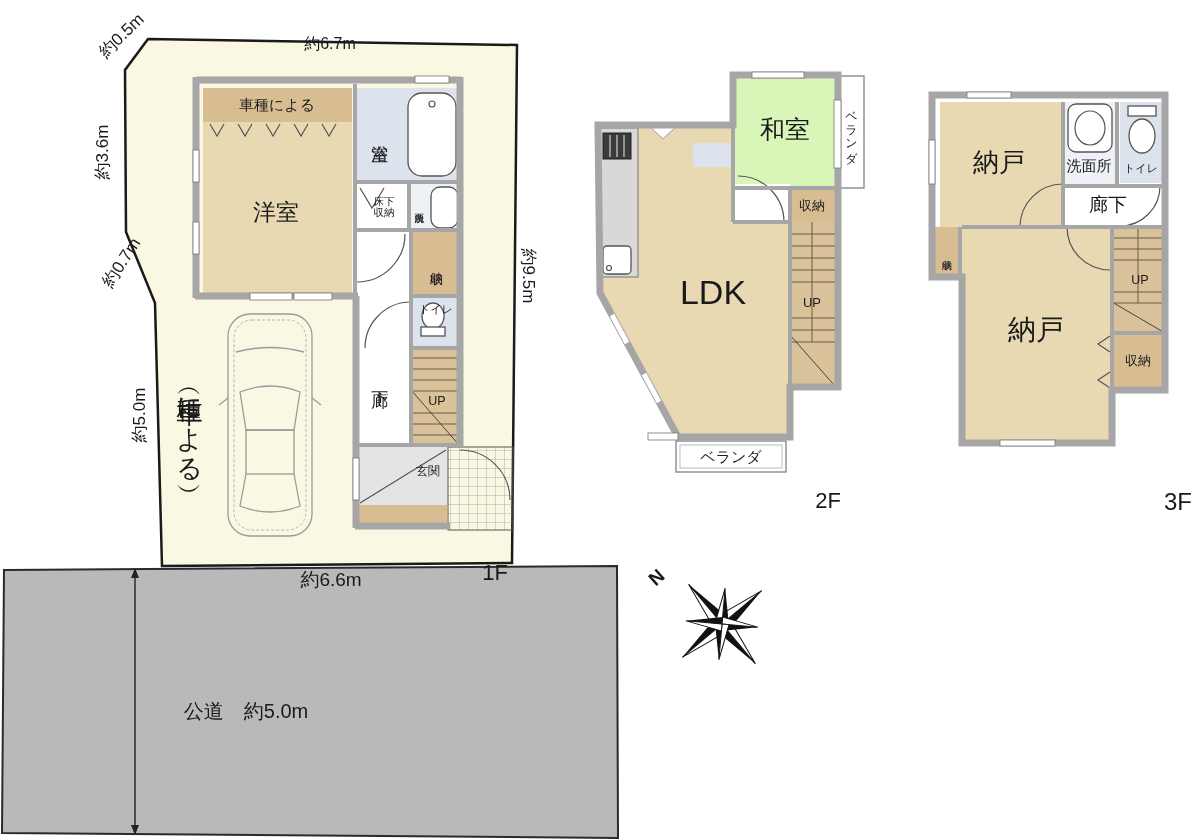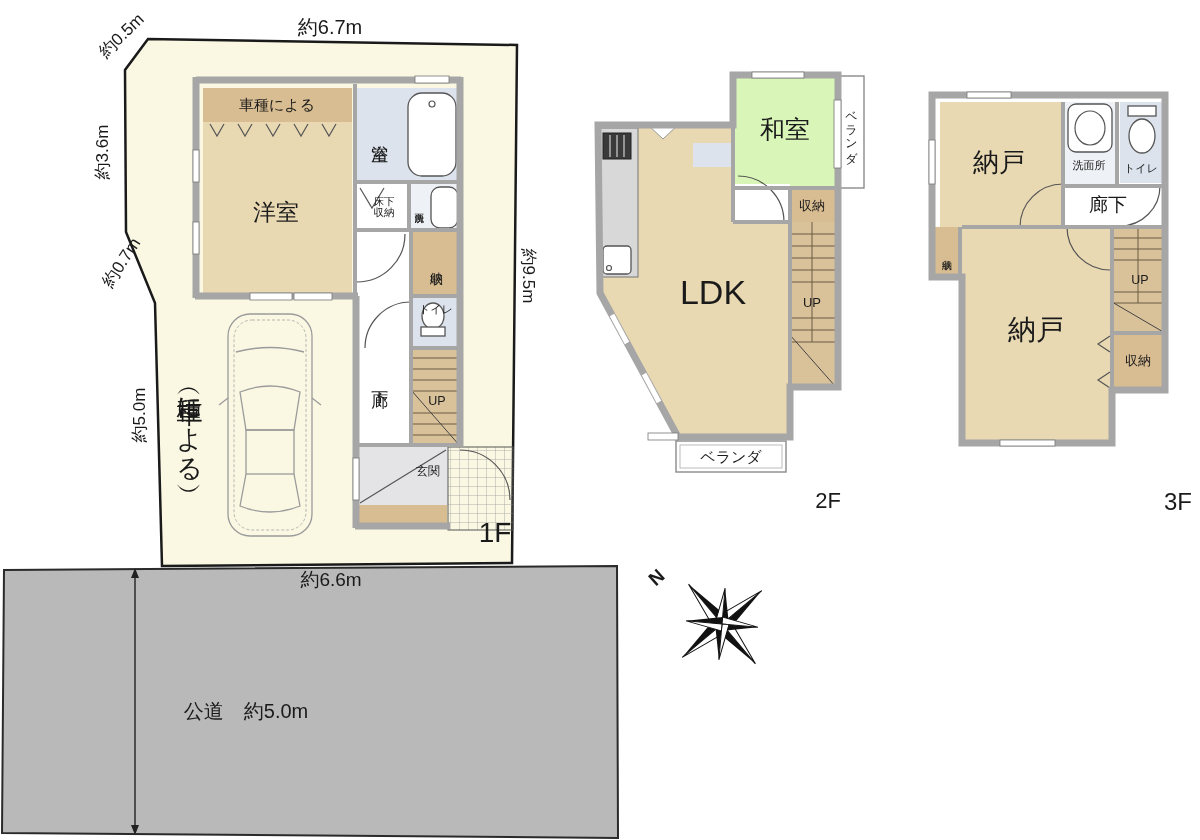--- a/index.html
+++ b/index.html
@@ -252,52 +252,52 @@
           </g>
       <g transform="rotate(315)">
             <polygon points="0,-36 7,0 0,0" fill="#111"></polygon>
             <polygon points="0,-36 -7,0 0,0" fill="#fff" stroke="#111" stroke-width="1"></polygon>
           </g>
     </g>
   </g>
 </svg>
 
 <div class="lbl rot" style="left:122px;top:36px;--r:-44deg;font-size:17px">約0.5m</div>
-<div class="lbl" style="left:330px;top:28px;font-size:20px">約6.7m</div>
+<div class="lbl" style="left:330px;top:44px;font-size:16px">約6.7m</div>
 <div class="lbl rot" style="left:103px;top:152px;--r:-90deg;font-size:17px">約3.6m</div>
 <div class="lbl rot" style="left:122px;top:263px;--r:-57deg;font-size:17px">約0.7m</div>
 <div class="lbl rot" style="left:140px;top:415px;--r:-90deg;font-size:17px">約5.0m</div>
 <div class="lbl rot" style="left:528px;top:276px;--r:90deg;font-size:17px">約9.5m</div>
 <div class="lbl" style="left:331px;top:580px;font-size:19px">約6.6m</div>
 <div class="lbl v" style="left:190px;top:424px;font-size:26px">（車種による）</div>
 <div class="lbl" style="left:246px;top:712px;font-size:20px">公道　約5.0m</div>
 <div class="lbl rot" style="left:657px;top:578px;--r:-42deg;font-size:19px;font-weight:bold">N</div>
 
 <div class="lbl" style="left:277px;top:105px;font-size:15px">車種による</div>
 <div class="lbl" style="left:276px;top:212px;font-size:23px">洋室</div>
 <div class="lbl v" style="left:379px;top:132px;font-size:17px">浴室</div>
 <div class="lbl wrap" style="left:384px;top:207px;font-size:10.5px;width:28px">床下収納</div>
 <div class="lbl v" style="left:419px;top:206px;font-size:9.5px">洗面所</div>
 <div class="lbl v" style="left:436px;top:262px;font-size:13px">収納</div>
 <div class="lbl" style="left:436px;top:310px;font-size:11px">トイレ</div>
 <div class="lbl v" style="left:379px;top:378px;font-size:17px">廊下</div>
 <div class="lbl" style="left:437px;top:402px;font-size:12.5px">UP</div>
 <div class="lbl" style="left:428px;top:471px;font-size:12px">玄関</div>
-<div class="lbl" style="left:495px;top:533px;font-size:28px">1F</div>
+<div class="lbl" style="left:495px;top:573px;font-size:22px">1F</div>
 
 <div class="lbl" style="left:785px;top:129px;font-size:25px">和室</div>
 <div class="lbl v" style="left:851px;top:130px;font-size:12px">ベランダ</div>
 <div class="lbl" style="left:812px;top:206px;font-size:13px">収納</div>
 <div class="lbl" style="left:713px;top:292px;font-size:34px">LDK</div>
 <div class="lbl" style="left:812px;top:303px;font-size:13px">UP</div>
 <div class="lbl" style="left:731px;top:457px;font-size:15px">ベランダ</div>
 <div class="lbl" style="left:828px;top:501px;font-size:22px">2F</div>
 
 <div class="lbl" style="left:999px;top:162px;font-size:26px">納戸</div>
-<div class="lbl" style="left:1089px;top:166px;font-size:11px">洗面所</div>
+<div class="lbl" style="left:1089px;top:166px;font-size:15px">洗面所</div>
 <div class="lbl" style="left:1141px;top:169px;font-size:11px">トイレ</div>
 <div class="lbl" style="left:1108px;top:205px;font-size:19px">廊下</div>
 <div class="lbl v" style="left:946px;top:252px;font-size:10px">収納</div>
 <div class="lbl" style="left:1036px;top:330px;font-size:28px">納戸</div>
 <div class="lbl" style="left:1140px;top:281px;font-size:12.5px">UP</div>
 <div class="lbl" style="left:1138px;top:361px;font-size:13px">収納</div>
 <div class="lbl" style="left:1178px;top:502px;font-size:24px">3F</div>
 
 </div>
 

